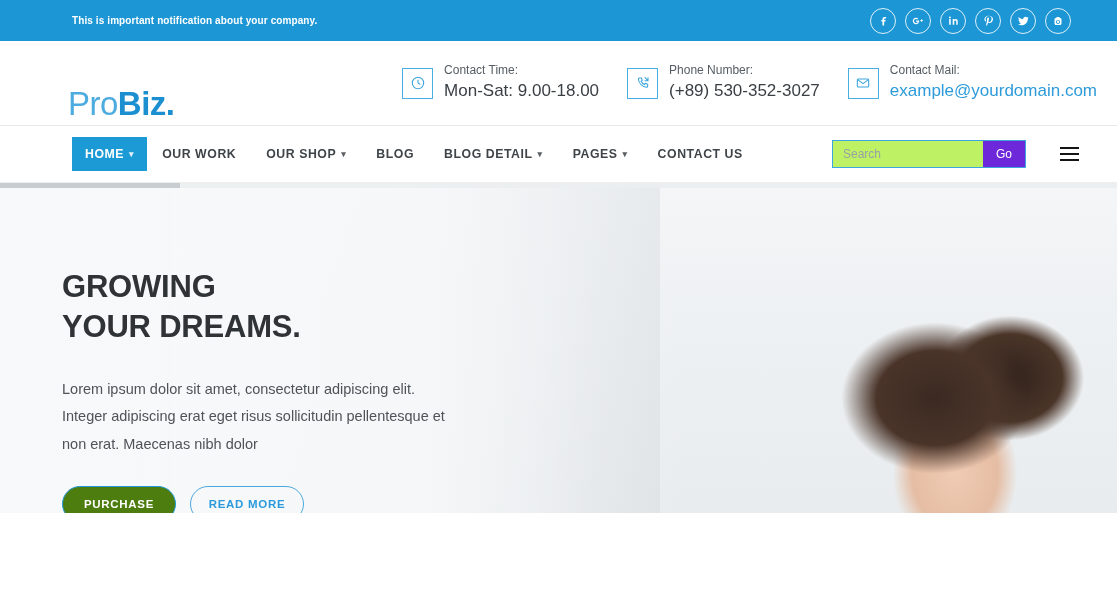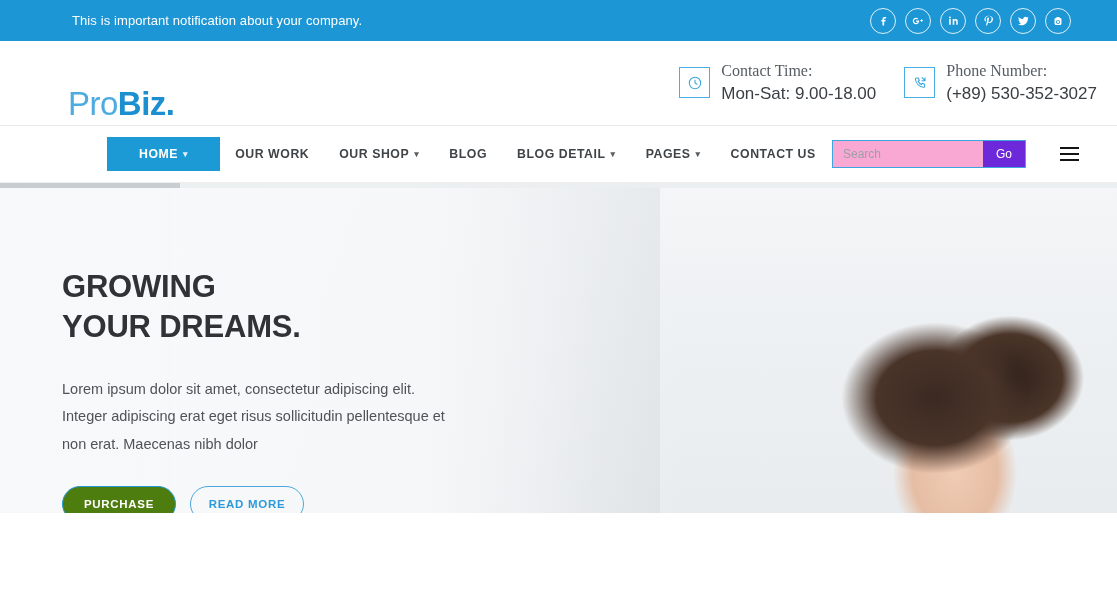--- a/index.html
+++ b/index.html
@@ -16,22 +16,22 @@
   .topbar {
     height: 41px;
     background: #1c96d4;
     display: flex;
     align-items: center;
     justify-content: space-between;
     padding: 0 14px 0 72px;
   }
   .topbar-text {
     color: #ffffff;
-    font-size: 13px;
-    font-weight: normal;
+    font-size: 10px;
+    font-weight: bold;
     letter-spacing: 0.1px;
   }
   .social-list {
     display: flex;
     align-items: center;
     gap: 9px;
     padding-right: 32px;
   }
   .social-icon {
     width: 26px;
@@ -80,21 +80,21 @@
     width: 31px;
     height: 31px;
     border: 1px solid #4aaee2;
     display: flex;
     align-items: center;
     justify-content: center;
     color: #3ba5dd;
     flex: 0 0 auto;
   }
   .contact-text { line-height: 1.45; white-space: nowrap; }
-  .contact-label { font-size: 16px; color: #555c63; font-family: Liberation Serif, serif; }
+  .contact-label { font-size: 12px; color: #555c63; }
   .contact-value { font-size: 17px; color: #3a3f44; }
   .contact-value.mail { color: #2d9bd9; }
 
   
   .navbar {
     height: 57px;
     background: #ffffff;
     display: flex;
     align-items: center;
     padding: 0 16px 0 72px;
@@ -114,22 +114,21 @@
     padding: 10px 15px;
     cursor: pointer;
     display: flex;
     align-items: center;
     gap: 5px;
     white-space: nowrap;
   }
   .nav-item.active {
     background: #1c9ad6;
     color: #ffffff;
-    padding: 10px 32px;
-    margin-left: 35px;
+    padding: 10px 13px;
   }
   .caret { font-size: 9px; opacity: 0.85; line-height: 1; }
 
   .nav-right {
     margin-left: auto;
     display: flex;
     align-items: center;
     gap: 34px;
     padding-right: 22px;
   }
@@ -140,21 +139,21 @@
     border: 1px solid #3ca7df;
   }
   .search-input {
     width: 150px;
     border: none;
     outline: none;
     padding: 0 10px;
     font-size: 12px;
     color: #55595e;
     font-family: "Liberation Sans", sans-serif;
-    background: #f9a8d4;
+    background: #bef264;
   }
   .search-input::placeholder { color: #9aa0a6; }
   .search-go {
     background: #6d28d9;
     color: #ffffff;
     border: none;
     font-size: 12px;
     padding: 0 13px;
     cursor: pointer;
     font-family: "Liberation Sans", sans-serif;
@@ -355,20 +354,32 @@
             <path d="M6.5 4.5h3l1.5 3.6-1.9 1.2a11 11 0 005.1 5.1l1.2-1.9 3.6 1.5v3c0 .8-.7 1.5-1.5 1.5A14.5 14.5 0 015 6c0-.8.7-1.5 1.5-1.5z" stroke-linejoin="round"></path>
             <path d="M15 4l4.5 4.5M19.5 4v4.5h-4.5" stroke-linecap="round"></path>
           </svg>
       </div>
       <div class="contact-text">
         <div class="contact-label">Phone Number:</div>
         <div class="contact-value">(+89) 530-352-3027</div>
       </div>
     </div>
 
+    <div class="contact-item">
+      <div class="contact-icon-box">
+        <svg width="16" height="16" viewBox="0 0 24 24" fill="none" stroke="currentColor" stroke-width="1.6">
+            <rect x="3.5" y="6" width="17" height="12" rx="1.5"></rect>
+            <path d="M4 7l8 6 8-6" stroke-linecap="round" stroke-linejoin="round"></path>
+          </svg>
+      </div>
+      <div class="contact-text">
+        <div class="contact-label">Contact Mail:</div>
+        <div class="contact-value mail">example@yourdomain.com</div>
+      </div>
+    </div>
 
   </div>
 </div>
 
 <div class="navbar">
   <ul class="nav-list">
     <li class="nav-item active">
       <span>HOME</span>
       <span class="caret">▾</span>
     </li>

